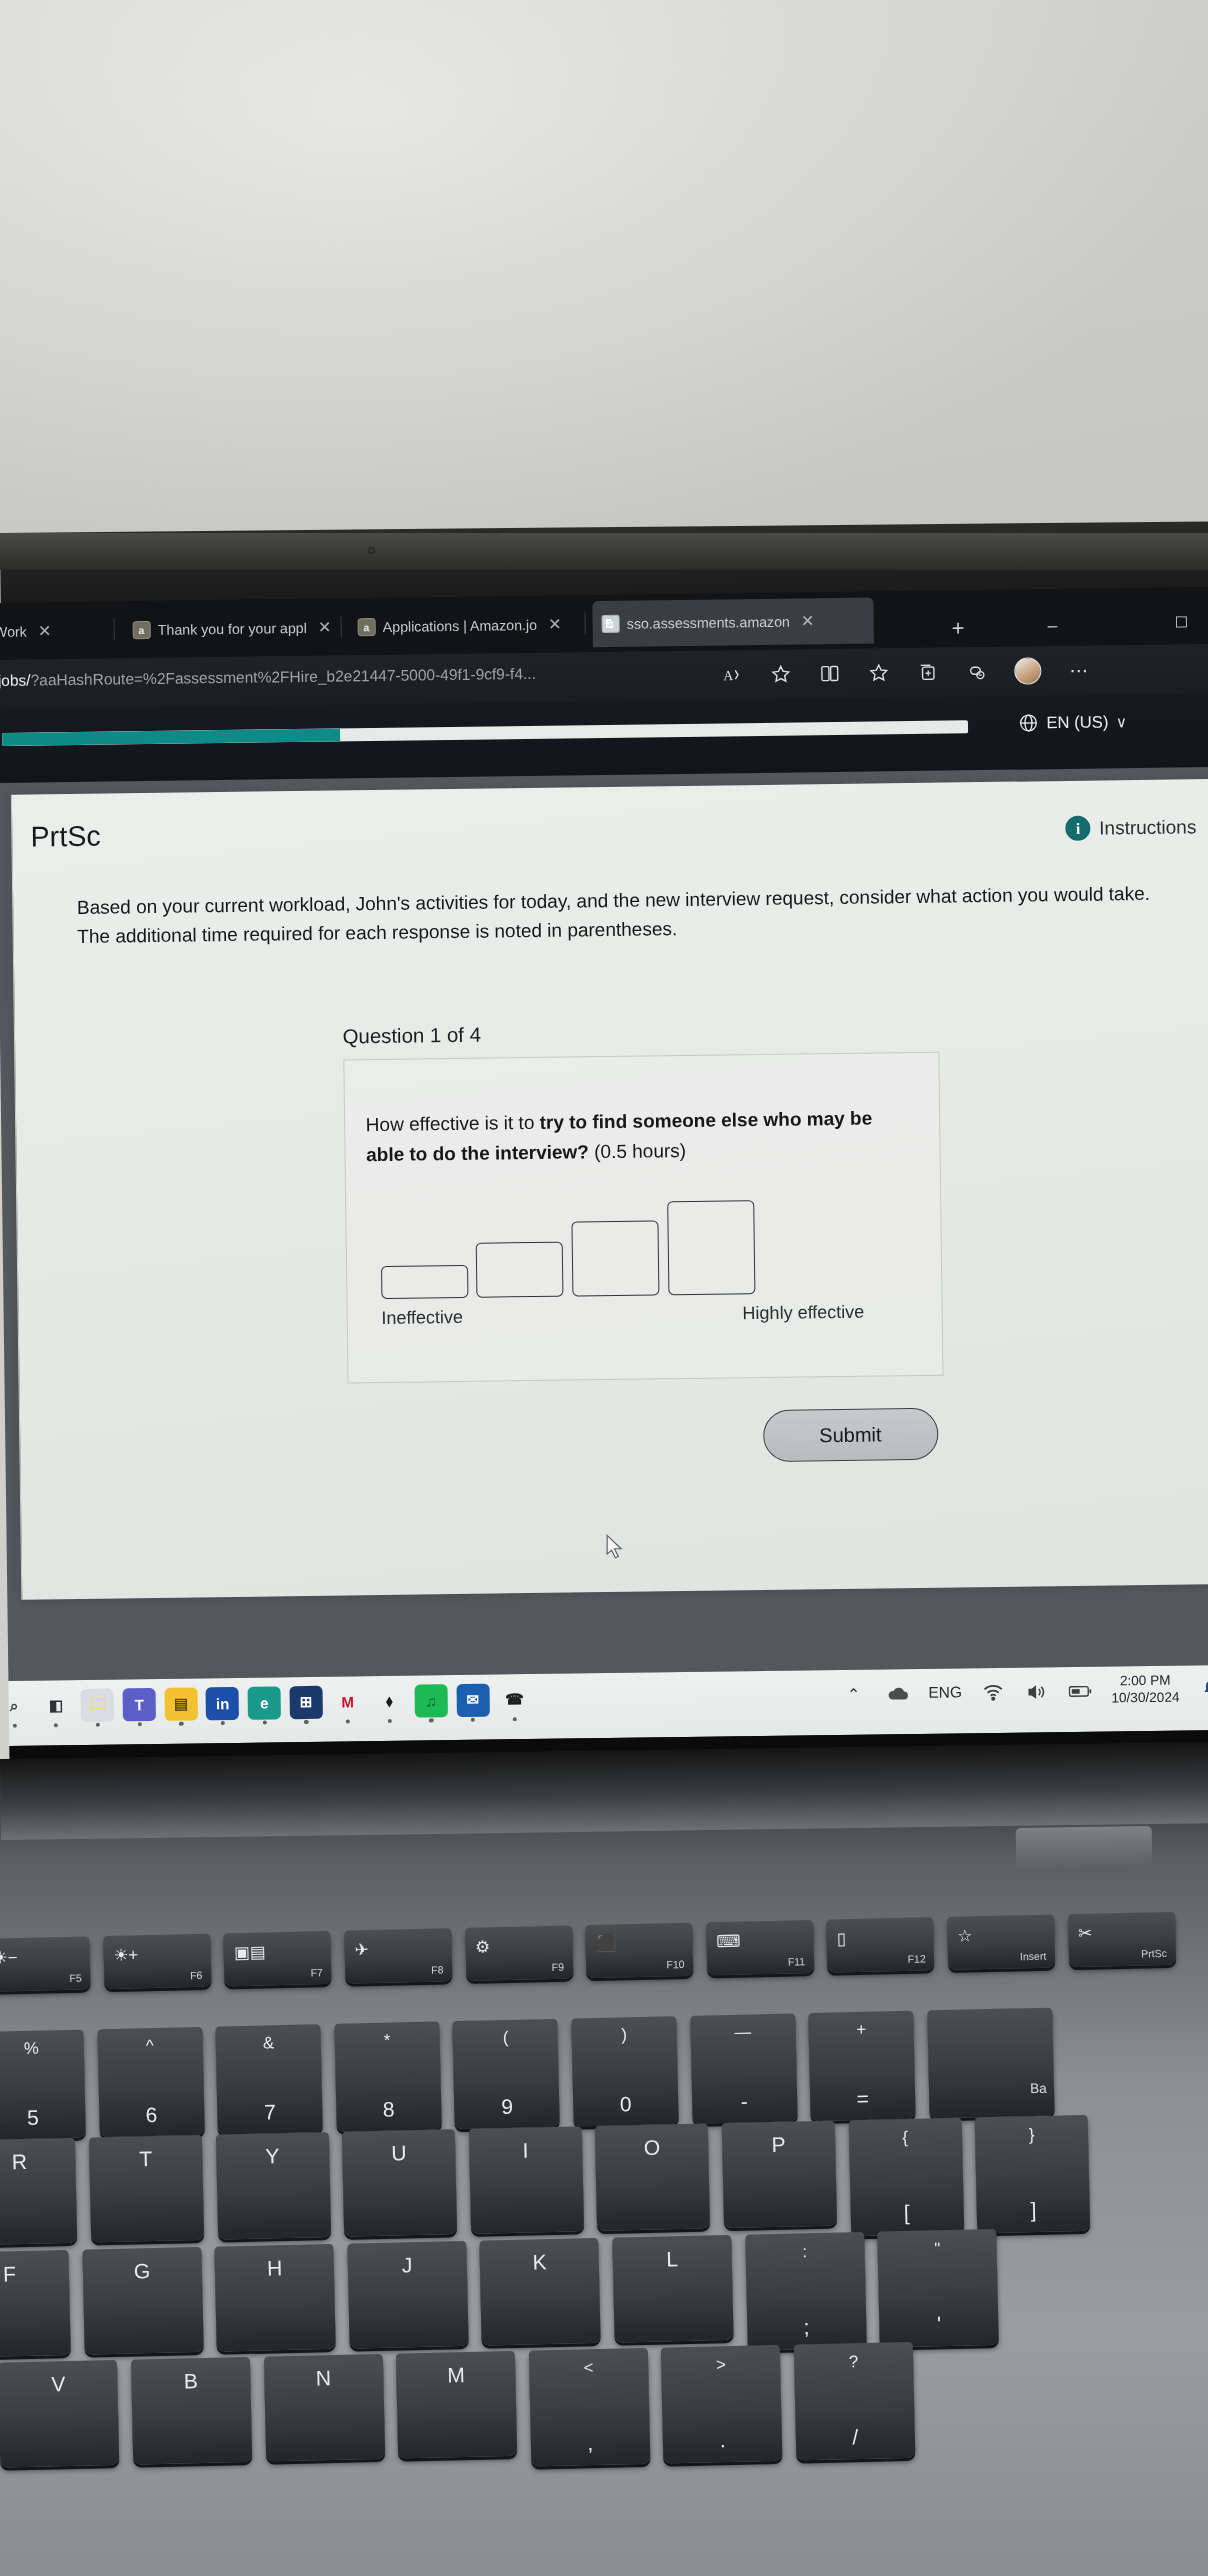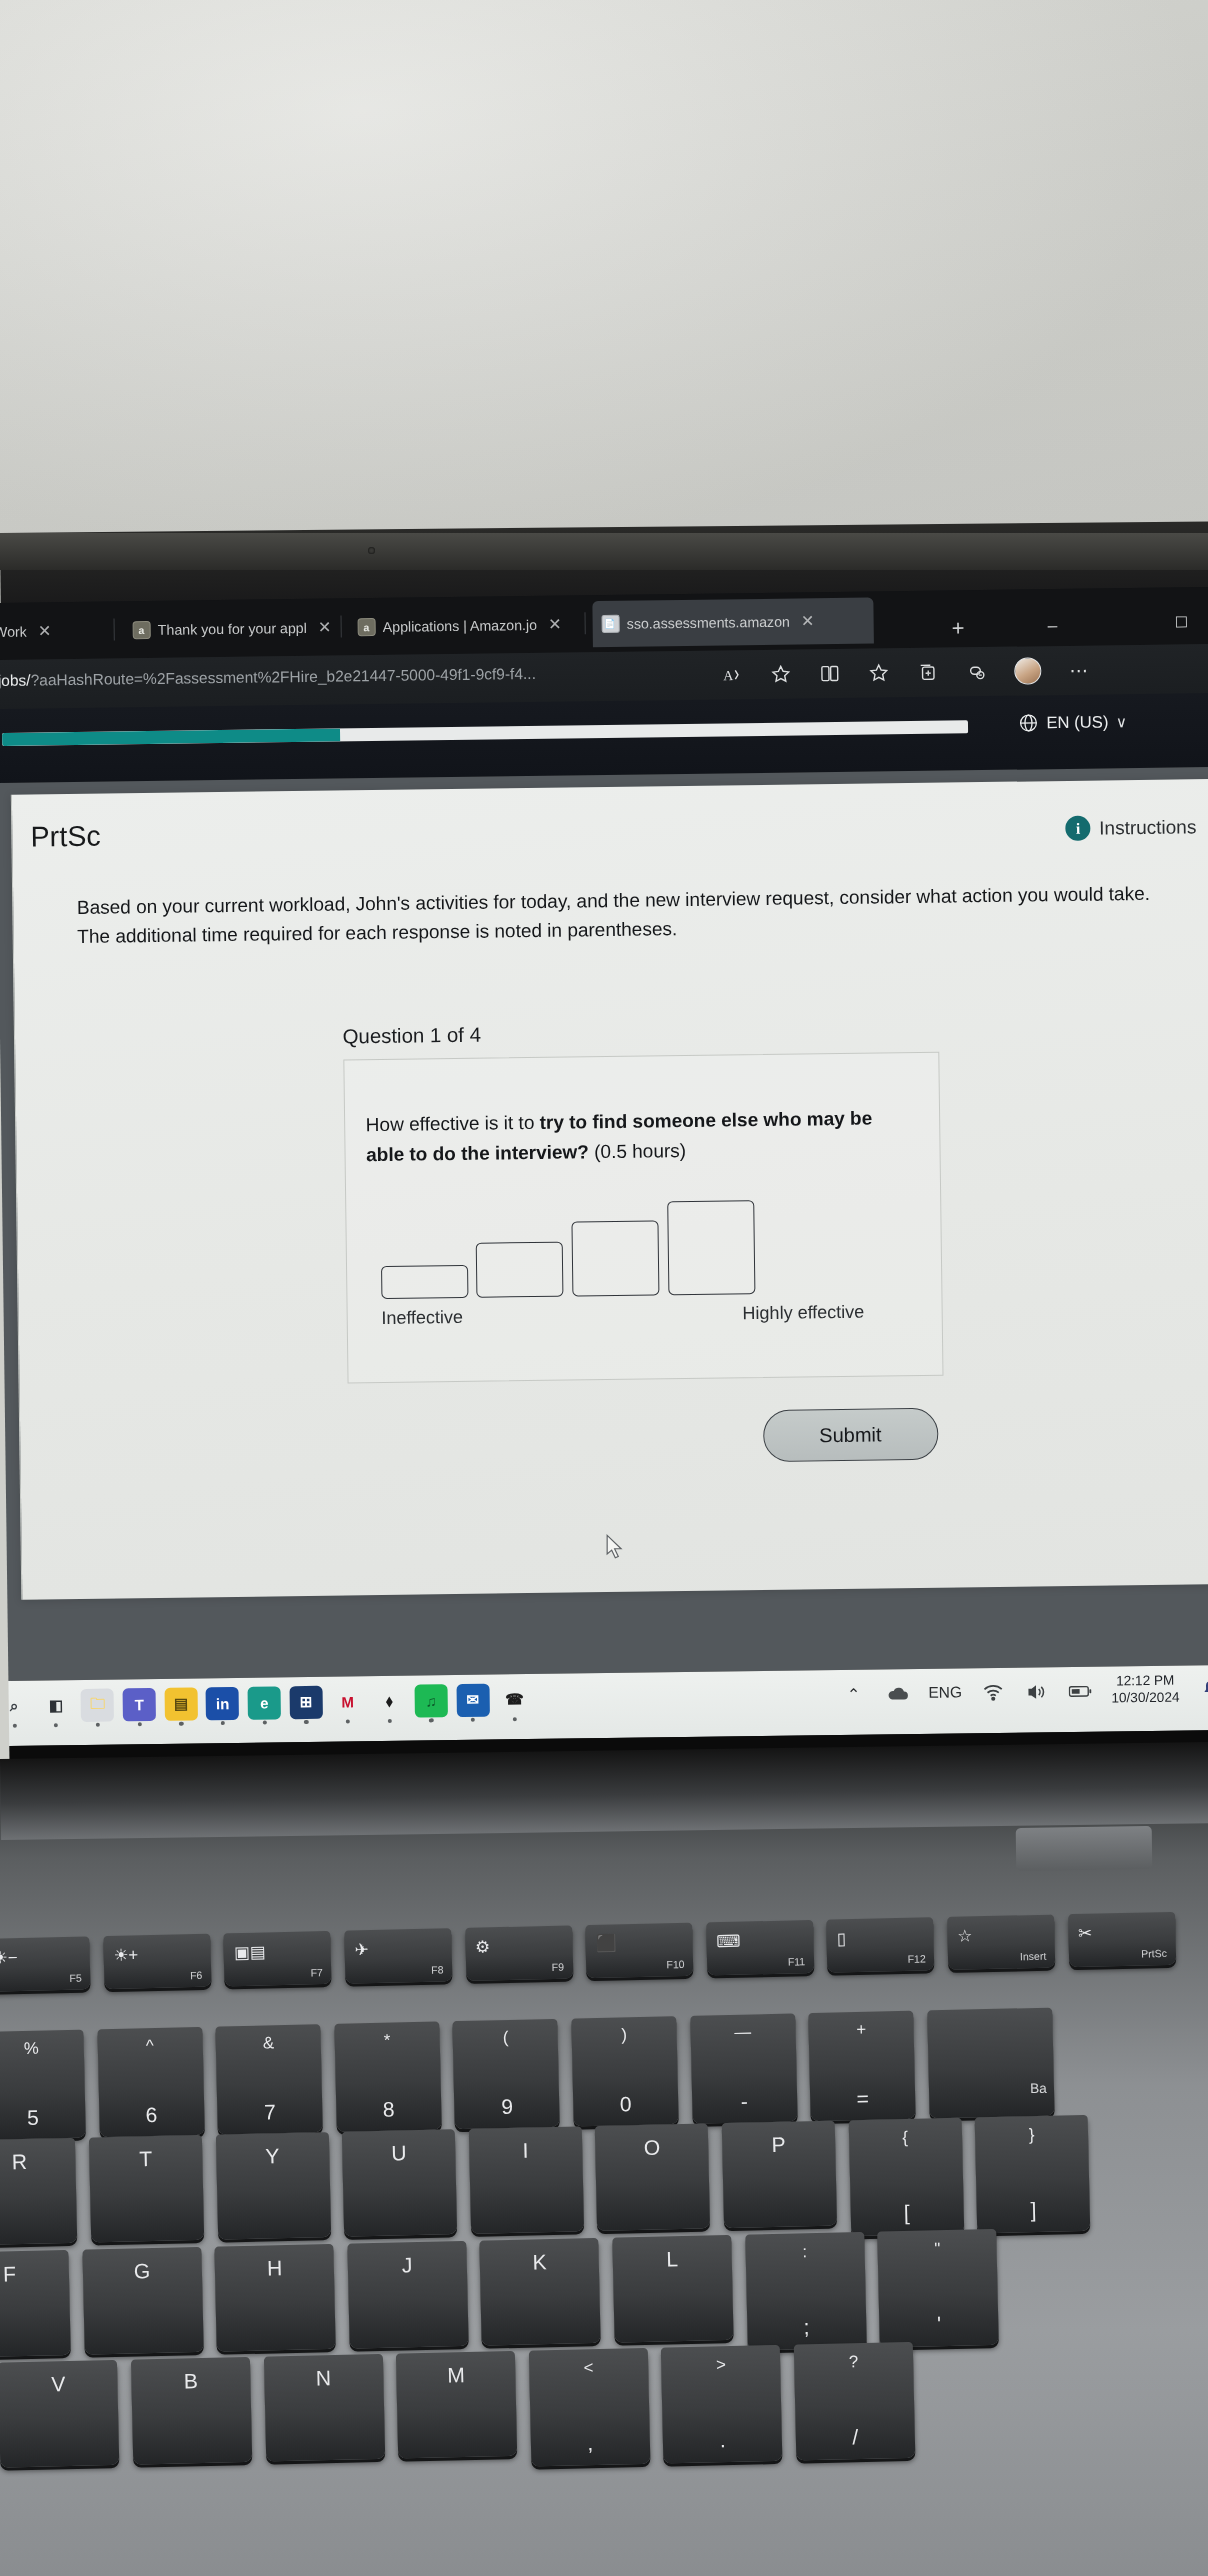--- a/index.html
+++ b/index.html
@@ -323,21 +323,21 @@
               </svg>
         </span>
         <span class="tray-ico">
           <svg width="23.5" height="15" viewBox="0 0 30 18" fill="none" stroke="#3c4042" stroke-width="1.8">
                 <rect x="1" y="3" width="24" height="12" rx="2.5"></rect>
                 <rect x="4" y="6" width="10" height="6" fill="#3c4042" stroke="none"></rect>
                 <rect x="26.5" y="6.5" width="2.5" height="5" rx="1" fill="#3c4042" stroke="none"></rect>
               </svg>
         </span>
         <span class="clock">
-          <span>12:12 PM</span>
+          <span>2:00 PM</span>
           <span>10/30/2024</span>
         </span>
         <span class="tray-ico">
           <svg width="17.3" height="18.6" viewBox="0 0 20 22" fill="#33407a">
                 <path d="M10 1a5 5 0 015 5v5l2 3H3l2-3V6a5 5 0 015-5z"></path>
                 <path d="M8 16h4a2 2 0 01-4 0z"></path>
               </svg>
         </span>
       </div>
     </div>

